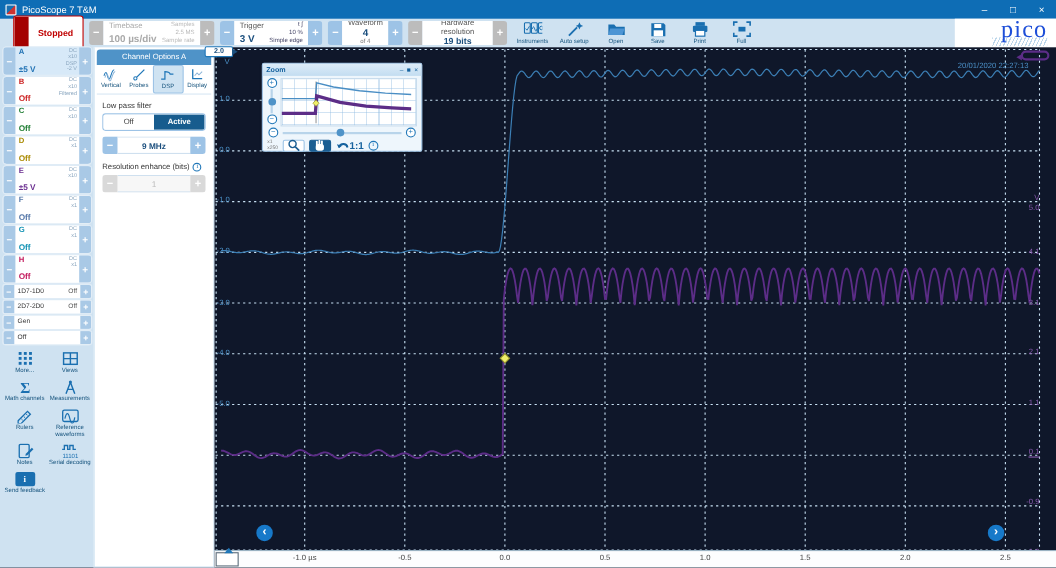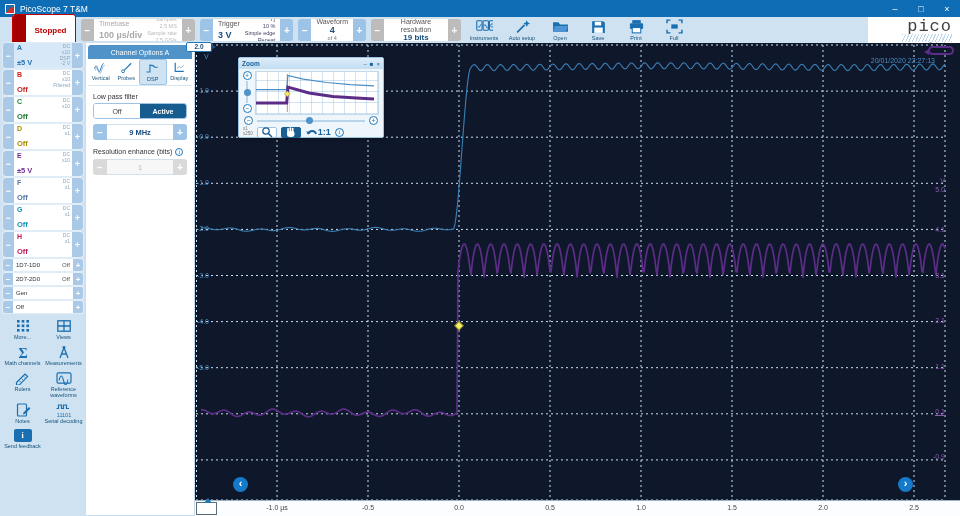--- a/index.html
+++ b/index.html
@@ -13,33 +13,33 @@
 .winbtns{margin-left:auto;display:flex}
 .winbtn{width:26px;height:17px;display:flex;align-items:center;justify-content:center;font-size:9px;color:#fff}
 
 .toolbar{position:absolute;left:0;top:17px;right:92px;height:26px;display:flex;align-items:center;gap:5px;padding-left:12px}
 .stoppedbtn{width:64px;height:32px;border:1px solid #c00000;border-radius:3px;background:#fff;display:flex;overflow:hidden}
 .stopblock{width:13px;background:#a40000}
 .stoppedlabel{flex:1;display:flex;align-items:center;justify-content:center;color:#c00000;font-weight:bold;font-size:8px}
 .tgroup{display:flex;height:22px;border-radius:3px;overflow:hidden}
 .tbtn{width:13px;display:flex;align-items:center;justify-content:center;color:#fff;font-weight:bold;font-size:10px;background:#9dc3e6}
 .tbtn.gray{background:#bcbcbc}
-.tbody{background:#fff;display:flex;align-items:center;padding:1px 5px;gap:5px}
+.tbody{background:#fff;display:flex;padding:1px 5px;gap:5px}
 .tcol{display:flex;flex-direction:column;justify-content:space-between;height:100%}
 .tlabel{font-size:7px;color:#555}
 .tval{font-size:9px;font-weight:bold;color:#1b4f7e}
 .tminor{font-size:5.5px;color:#777;text-align:right;line-height:1.25}
 .tgroup.disabled .tlabel,.tgroup.disabled .tval{color:#a9a9a9}
 .tgroup.disabled .tminor{color:#b9b9b9}
 .tcenter{align-items:center;text-align:center;justify-content:center;gap:0}
 .iconbtn{display:flex;flex-direction:column;align-items:center;justify-content:center;width:36px;height:24px;gap:1px}
 .iconbtn .cap{font-size:5.5px;color:#14527c;white-space:nowrap}
 
 .brand{position:absolute;right:0;top:17px;width:92px;height:38px;background:#fff;text-align:right;padding:2px 8px 0 0}
-.brandname{font-family:Liberation Mono, monospace;font-size:17px;color:#404040;letter-spacing:1px;line-height:15px}
+.brandname{font-family:Liberation Serif, serif;font-size:22px;color:#1d4ed8;letter-spacing:1px;line-height:15px}
 .brandhatch{height:8px;margin-left:34px;background:repeating-linear-gradient(115deg,#bcd6ea 0 1px,transparent 1px 3px)}
 .brandsub{font-size:4.5px;color:#888}
 
 .sidebar{position:absolute;left:0;top:43px;width:85px;bottom:0;padding:0 2px 0 3px}
 .chcard{display:flex;height:25px;margin-bottom:2px;border-radius:3px;overflow:hidden;background:#fff;box-shadow:0 0 0 1px #e0ecf6}
 .chcard.sel{background:#d7e9f8}
 .sbtn{width:11px;background:#a9c9e6;color:#fff;font-weight:bold;font-size:9px;display:flex;align-items:center;justify-content:center}
 .chmid{flex:1;position:relative}
 .chletter{position:absolute;left:3px;top:1px;font-size:7px;font-weight:bold}
 .chval{position:absolute;left:3px;bottom:1px;font-size:7.5px;font-weight:bold}

